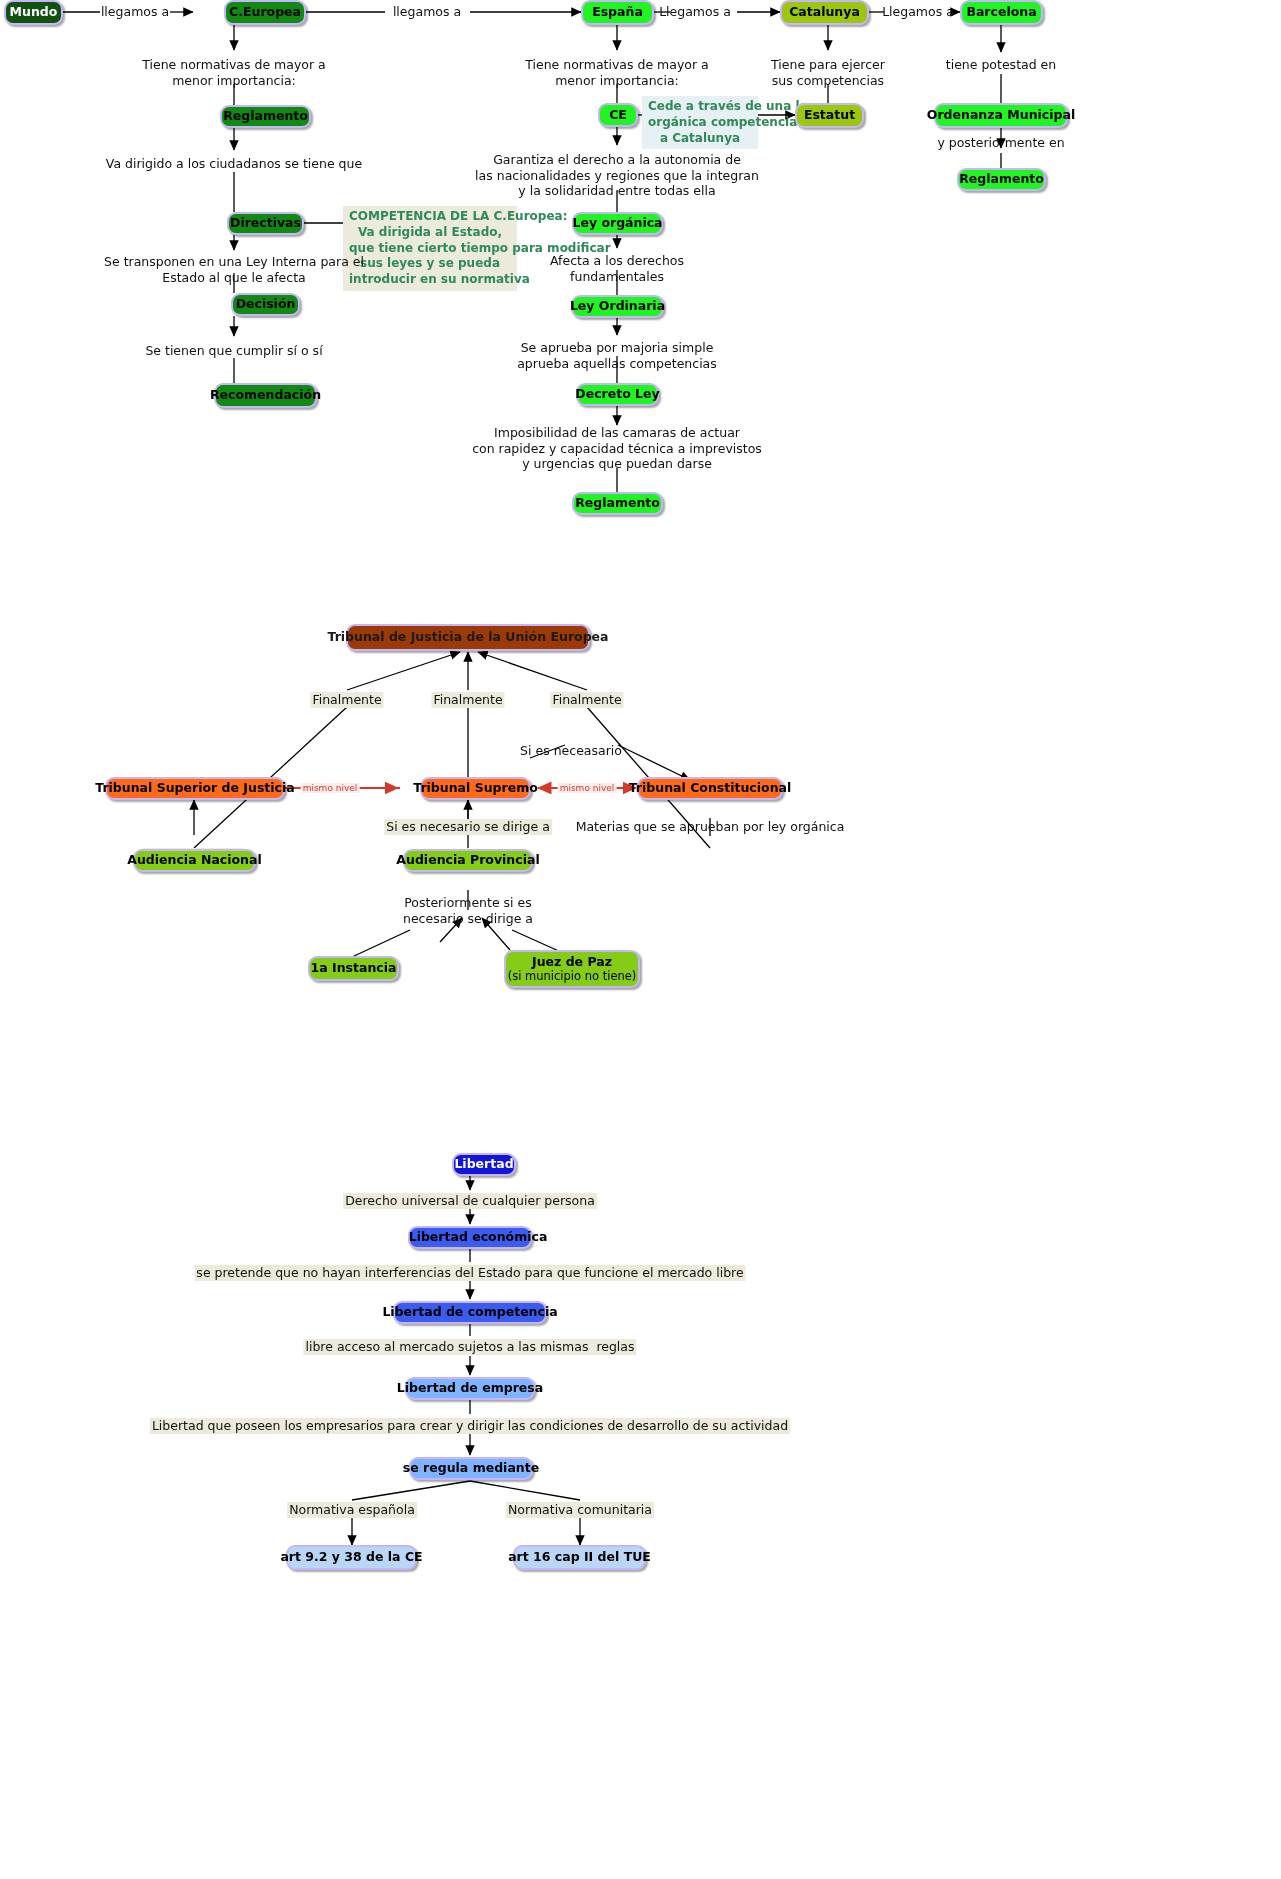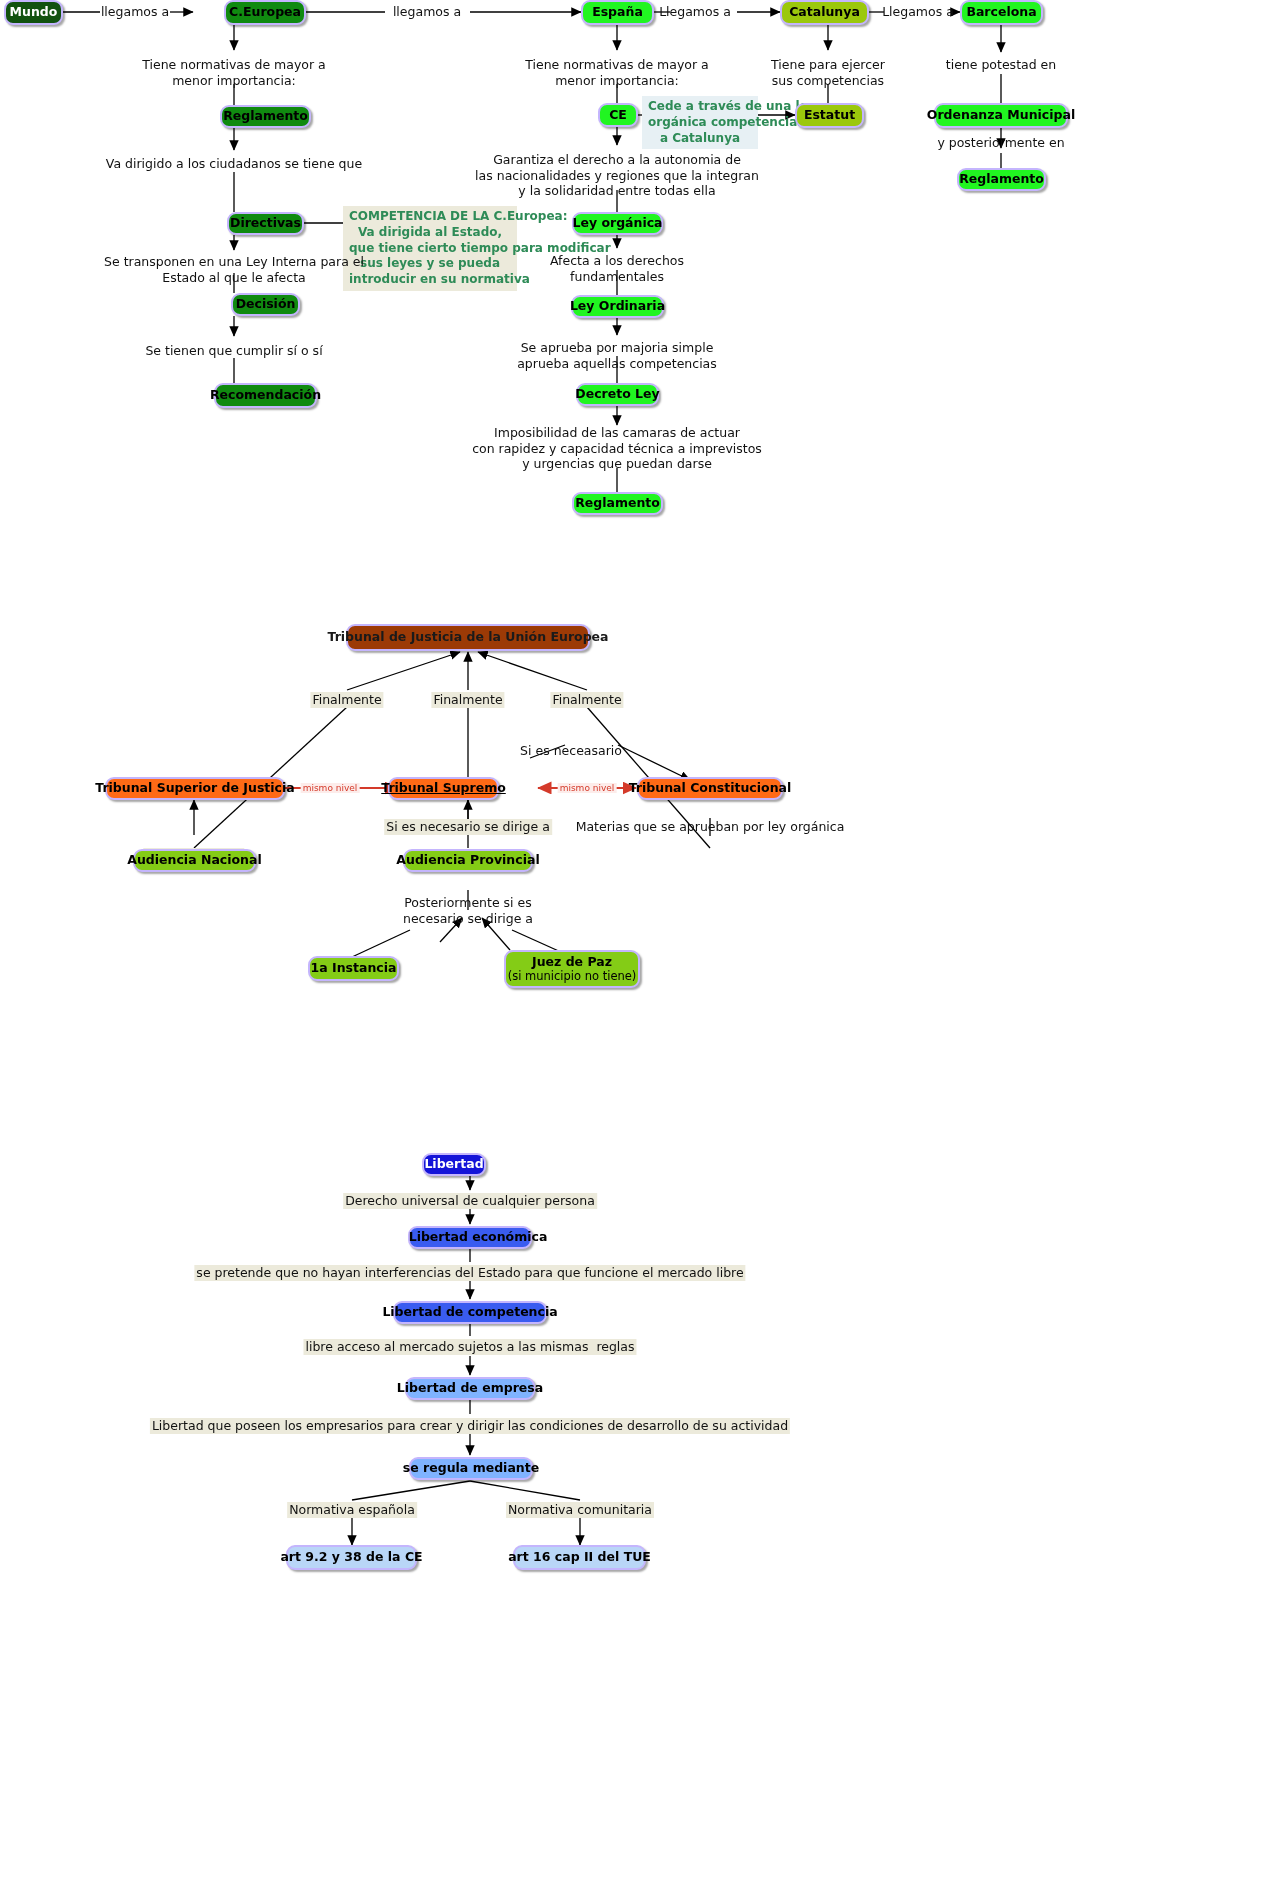--- a/index.html
+++ b/index.html
@@ -258,21 +258,21 @@
 <div class="node n-brown" style="left:346px;top:624px;width:244px;height:27px;">Tribunal de Justicia de la Unión Europea</div>
 
 <div class="lbl boxed" style="left:347px;top:692px;">Finalmente</div>
 <div class="lbl boxed" style="left:468px;top:692px;">Finalmente</div>
 <div class="lbl boxed" style="left:587px;top:692px;">Finalmente</div>
 
 <div class="lbl" style="left:571px;top:743px;">Si es neceasario</div>
 
 <div class="node n-orange" style="left:105px;top:777px;width:180px;height:23px;">Tribunal Superior de Justicia</div>
 
-<div class="node n-orange" style="left:388px;top:777px;width:111px;height:23px;text-decoration:underline;">Tribunal Supremo</div>
+<div class="node n-orange" style="left:420px;top:777px;width:111px;height:23px;">Tribunal Supremo</div>
 
 <div class="node n-orange" style="left:637px;top:777px;width:146px;height:23px;">Tribunal Constitucional</div>
 
 <div class="mismo" style="left:330px;top:788px;">mismo nivel</div>
 <div class="mismo" style="left:587px;top:788px;">mismo nivel</div>
 
 <div class="lbl boxed" style="left:194px;top:820px;margin-top:28px;">Encontramos al</div>
 
 <div class="lbl boxed" style="left:468px;top:819px;">Si es necesario se dirige a</div>
 
@@ -285,21 +285,21 @@
 <div class="lbl" style="left:468px;top:895px;">Posteriormente si es
 necesario se dirige a</div>
 
 <div class="node n-amber" style="left:308px;top:956px;width:91px;height:25px;">1a Instancia</div>
 
 <div class="node n-amber" style="left:504px;top:950px;width:136px;height:38px;flex-direction:column;">
   <span>Juez de Paz</span>
   <span class="sublabel">(si municipio no tiene)</span>
 </div>
 
-<div class="node n-blue" style="left:422px;top:1153px;width:64px;height:23px;">Libertad</div>
+<div class="node n-blue" style="left:452px;top:1153px;width:64px;height:23px;">Libertad</div>
 
 <div class="lbl boxed" style="left:470px;top:1193px;">Derecho universal de cualquier persona</div>
 
 <div class="node n-royal" style="left:408px;top:1226px;width:124px;height:23px;padding-left:24px;">Libertad económica</div>
 
 <div class="lbl boxed" style="left:470px;top:1265px;">se pretende que no hayan interferencias del Estado para que funcione el mercado libre</div>
 
 <div class="node n-royal" style="left:393px;top:1301px;width:154px;height:23px;">Libertad de competencia</div>
 
 <div class="lbl boxed" style="left:470px;top:1339px;">libre acceso al mercado sujetos a las mismas  reglas</div>

